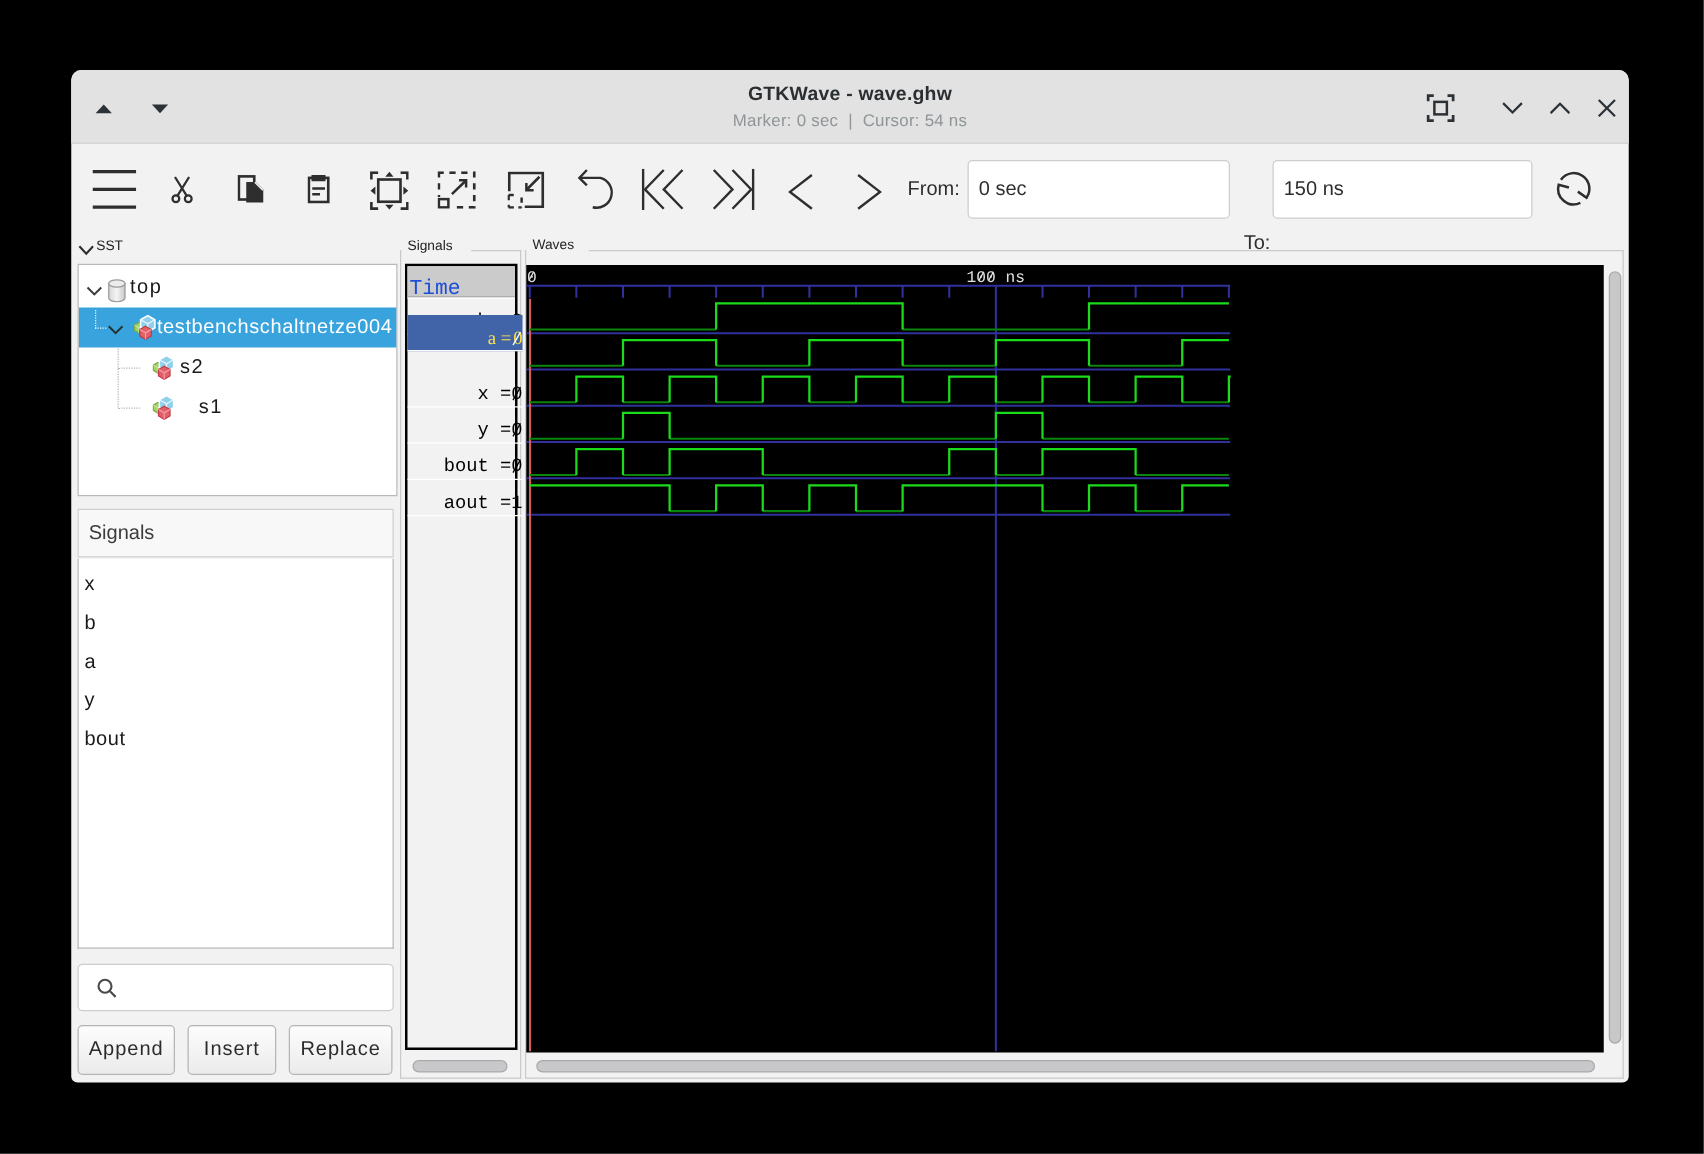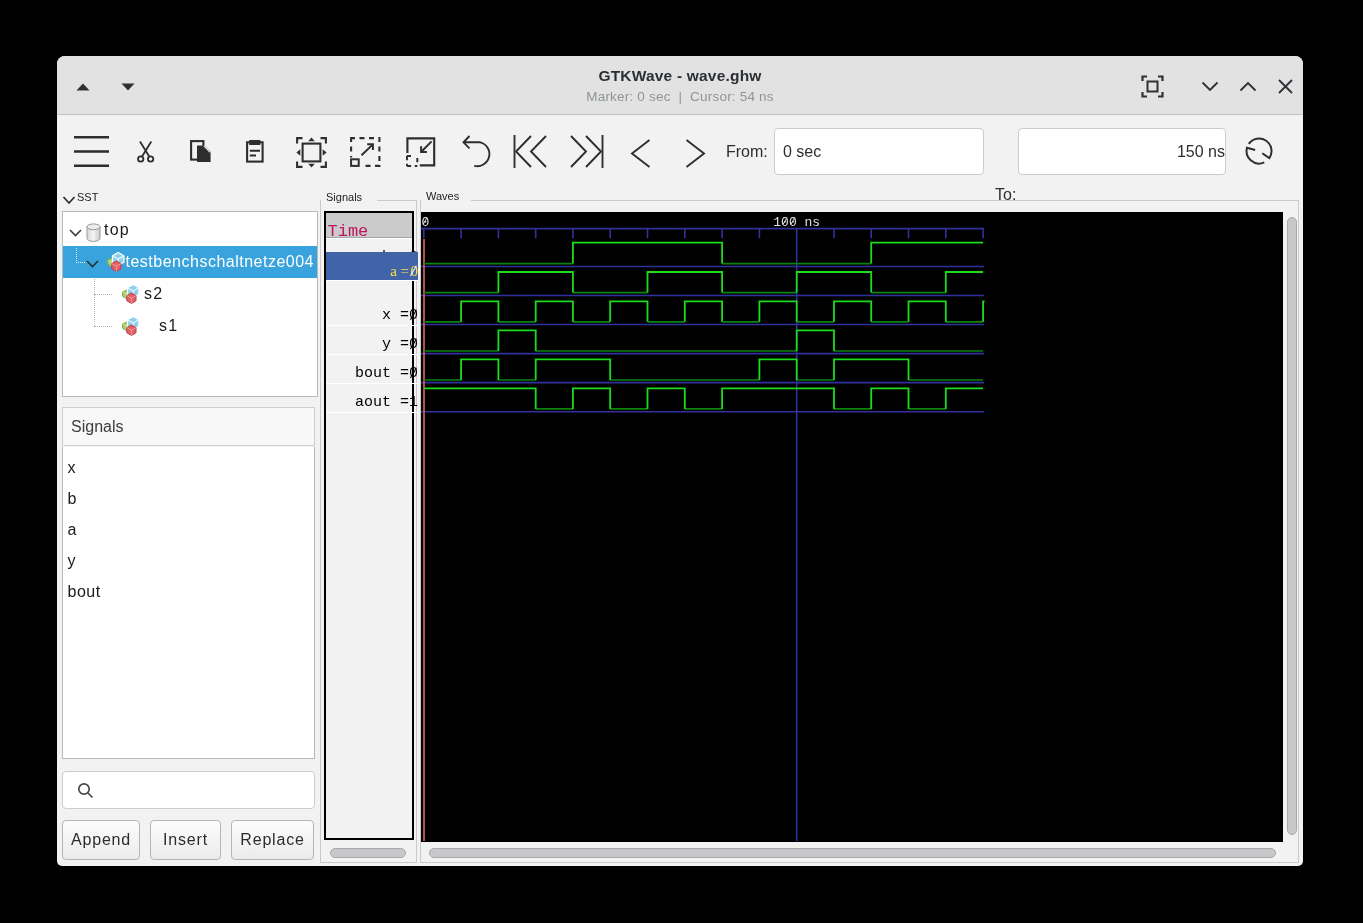--- a/index.html
+++ b/index.html
@@ -122,21 +122,21 @@
 <svg class="a" style="left:630px;top:139px;" width="21" height="29" viewBox="0 0 21 29" fill="none" stroke="#2e2e2e" stroke-width="1.9">
   <path d="M19.5,1 L2,14.5 L19.5,28"></path>
 </svg>
 
 <svg class="a" style="left:685px;top:139px;" width="21" height="29" viewBox="0 0 21 29" fill="none" stroke="#2e2e2e" stroke-width="1.9">
   <path d="M1.5,1 L19,14.5 L1.5,28"></path>
 </svg>
 <div class="flabel" style="left:726px;top:143px;">From:</div>
 <div class="field" style="left:774px;top:128px;width:210px;height:47px;">0 sec</div>
 <div class="flabel" style="left:995px;top:143px;margin-top:43px;">To:</div>
-<div class="field" style="left:1018px;top:128px;width:208px;height:47px;text-align:right;">150 ns</div>
+<div class="field" style="left:1018px;top:128px;width:208px;height:47px;">150 ns</div>
 
 <svg class="a" style="left:1242px;top:135px;" width="34" height="32" viewBox="0 0 34 32" fill="none" stroke="#2e2e2e" stroke-width="2">
   <path d="M6.76,8.83 A12.5,12.5 0 1 1 27.24,23.17 L20.28,18.29"></path>
   <path d="M22.28,27.33 A12.5,12.5 0 0 1 4.93,12.76 L13.14,14.96"></path>
 </svg>
 
 <svg class="a" style="left:62px;top:194px;" width="14" height="12" viewBox="0 0 14 12" fill="none" stroke="#2e2e2e" stroke-width="1.7">
   <polyline points="1.5,3 7,9 12.5,3"></polyline>
 </svg>
 <div class="frlbl" style="left:75px;top:191px;">SST</div>
@@ -231,21 +231,21 @@
       <path d="M11,11 L15.5,15.5"></path>
   </svg>
 </div>
 
 <div class="btn" style="left:62px;top:820px;width:78px;height:40px;line-height:38px;">Append</div>
 <div class="btn" style="left:150px;top:820px;width:71px;height:40px;line-height:38px;">Insert</div>
 <div class="btn" style="left:231px;top:820px;width:83px;height:40px;line-height:38px;">Replace</div>
 
 <div class="a" style="left:324px;top:211px;width:90px;height:629px;border:2px solid #000;box-sizing:border-box;background:#f2f2f3;">
   <div class="a" style="left:0;top:0;width:86px;height:24px;background:#cbcbcb;border-bottom:1px solid #a6a6a6;box-sizing:content-box;">
-    <div class="a mono" style="left:1.5px;top:0;font-size:17px;line-height:38px;color:#be185d;text-align:center;">Time</div>
+    <div class="a mono" style="left:1.5px;top:0;font-size:17px;line-height:38px;color:#1d4ed8;text-align:center;">Time</div>
   </div>
   <div class="a" style="left:0;top:24.5px;width:86px;height:1.5px;background:#fff;"></div>
   <div class="vrow" style="top:25.5px;">b =<span class="z">0</span></div>
   <div class="vrow" style="top:39px;background:#4164a8;color:#fde047;font-family:Liberation Serif, serif;">a =<span class="z zw">0</span></div>
   <div class="vrow" style="top:83.7px;">x =<span class="z">0</span></div>
   <div class="vrow" style="top:112.8px;">y =<span class="z">0</span></div>
   <div class="vrow" style="top:141.9px;">bout =<span class="z">0</span></div>
   <div class="vrow" style="top:171px;">aout =1</div>
 </div>
 

